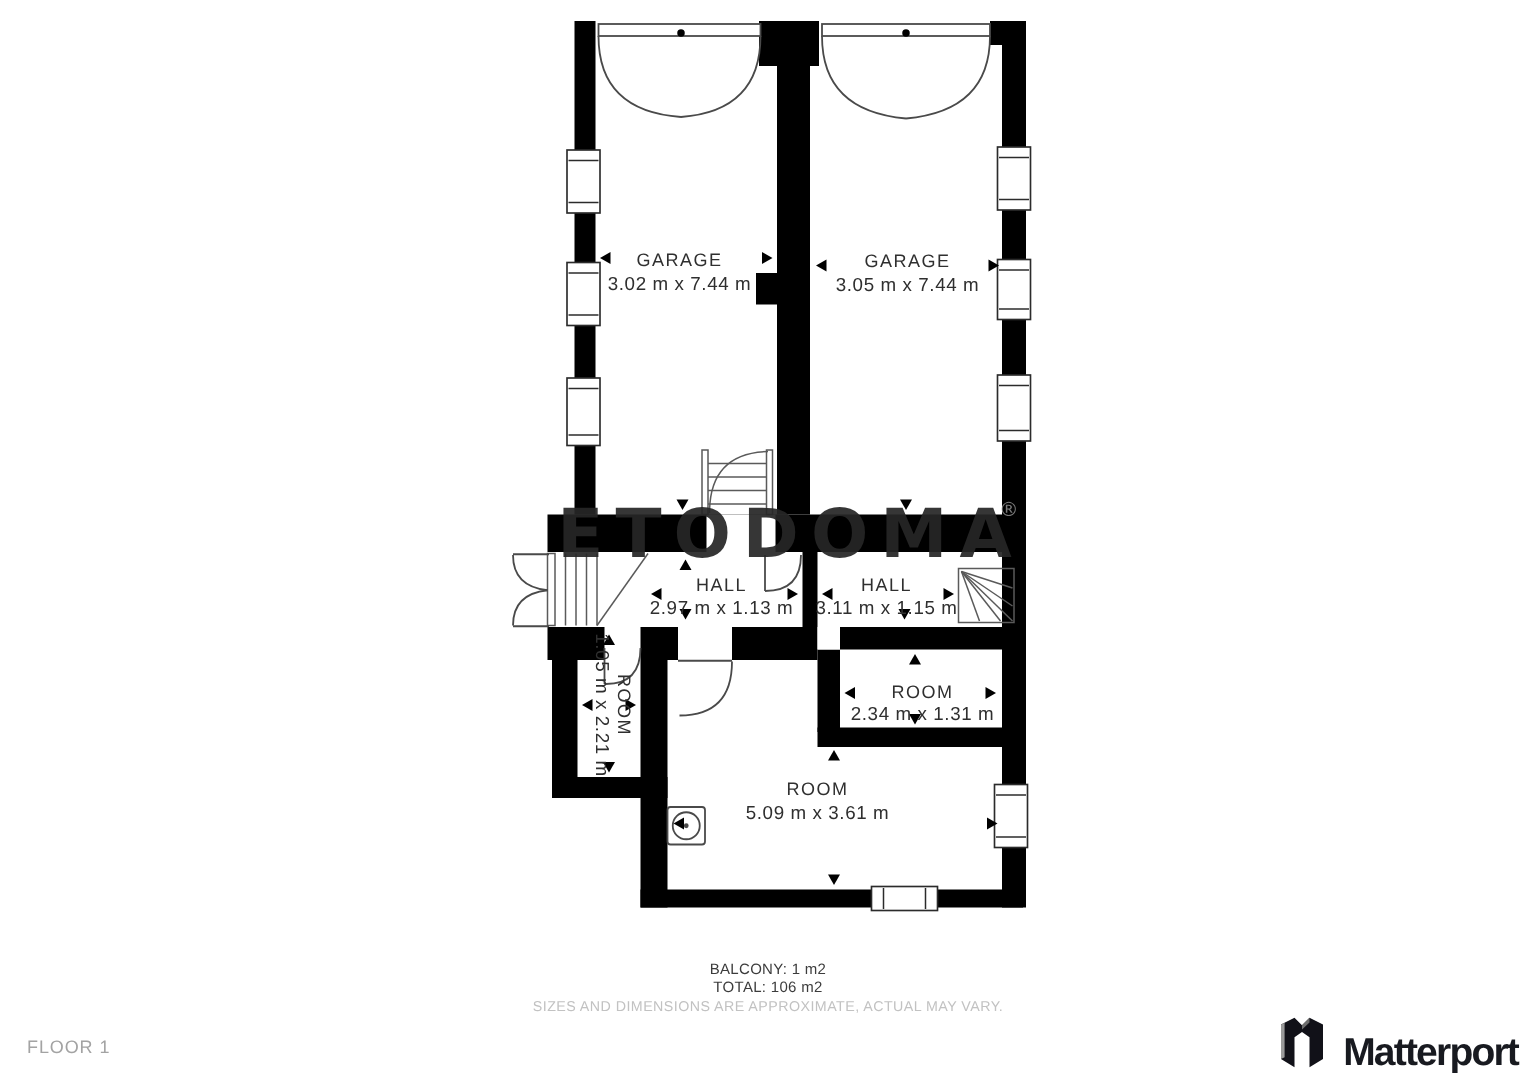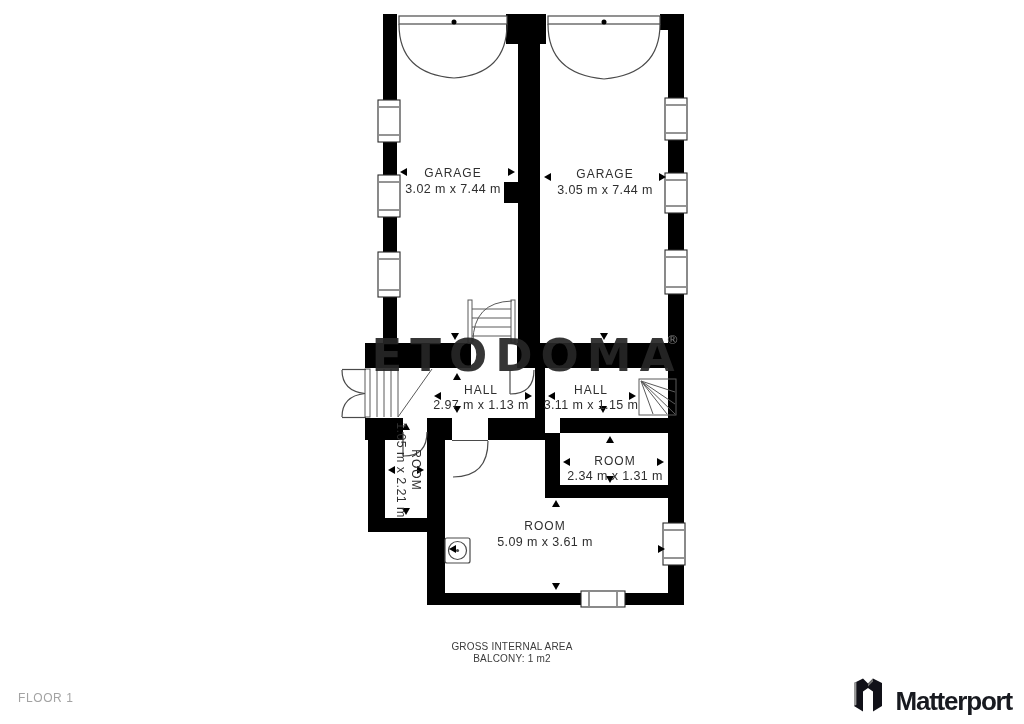--- a/index.html
+++ b/index.html
@@ -226,22 +226,23 @@
 
     <text class="room-name" x="615" y="465">ROOM</text>
     <text class="room-dims" x="615" y="480">2.34 m x 1.31 m</text>
 
     <text class="room-name" x="545" y="530">ROOM</text>
     <text class="room-dims" x="545" y="546">5.09 m x 3.61 m</text>
   </g>
 </svg>
 
 <div class="area-summary">
-  <div class="sum-line">GROSS INTERNAL AREA</div>
   <div class="sum-line">BALCONY: 1 m2</div>
+  <div class="sum-line">TOTAL: 106 m2</div>
+  <div class="sum-disclaimer">SIZES AND DIMENSIONS ARE APPROXIMATE, ACTUAL MAY VARY.</div>
 </div>
 
 <div class="floor-label">FLOOR 1</div>
 
 <div class="brand">
   <svg class="brand-icon" viewBox="0 0 40 40" xmlns="http://www.w3.org/2000/svg">
     <path d="M6 7 L15 2.5 L20 7.5 L25 2.5 L34 7 L34 30 L25 35.5 L25 15.5 L20 12 L15 15.5 L15 35.5 L6 30 Z" fill="#111118"></path>
     <path d="M6 7 L8.4 5.8 L8.4 28.8 L6 30 Z" fill="#9a9a9a"></path>
     <path d="M20 7.5 L25 2.5 L25 5.6 L20 10.4 Z" fill="#6e6e6e"></path>
   </svg>

